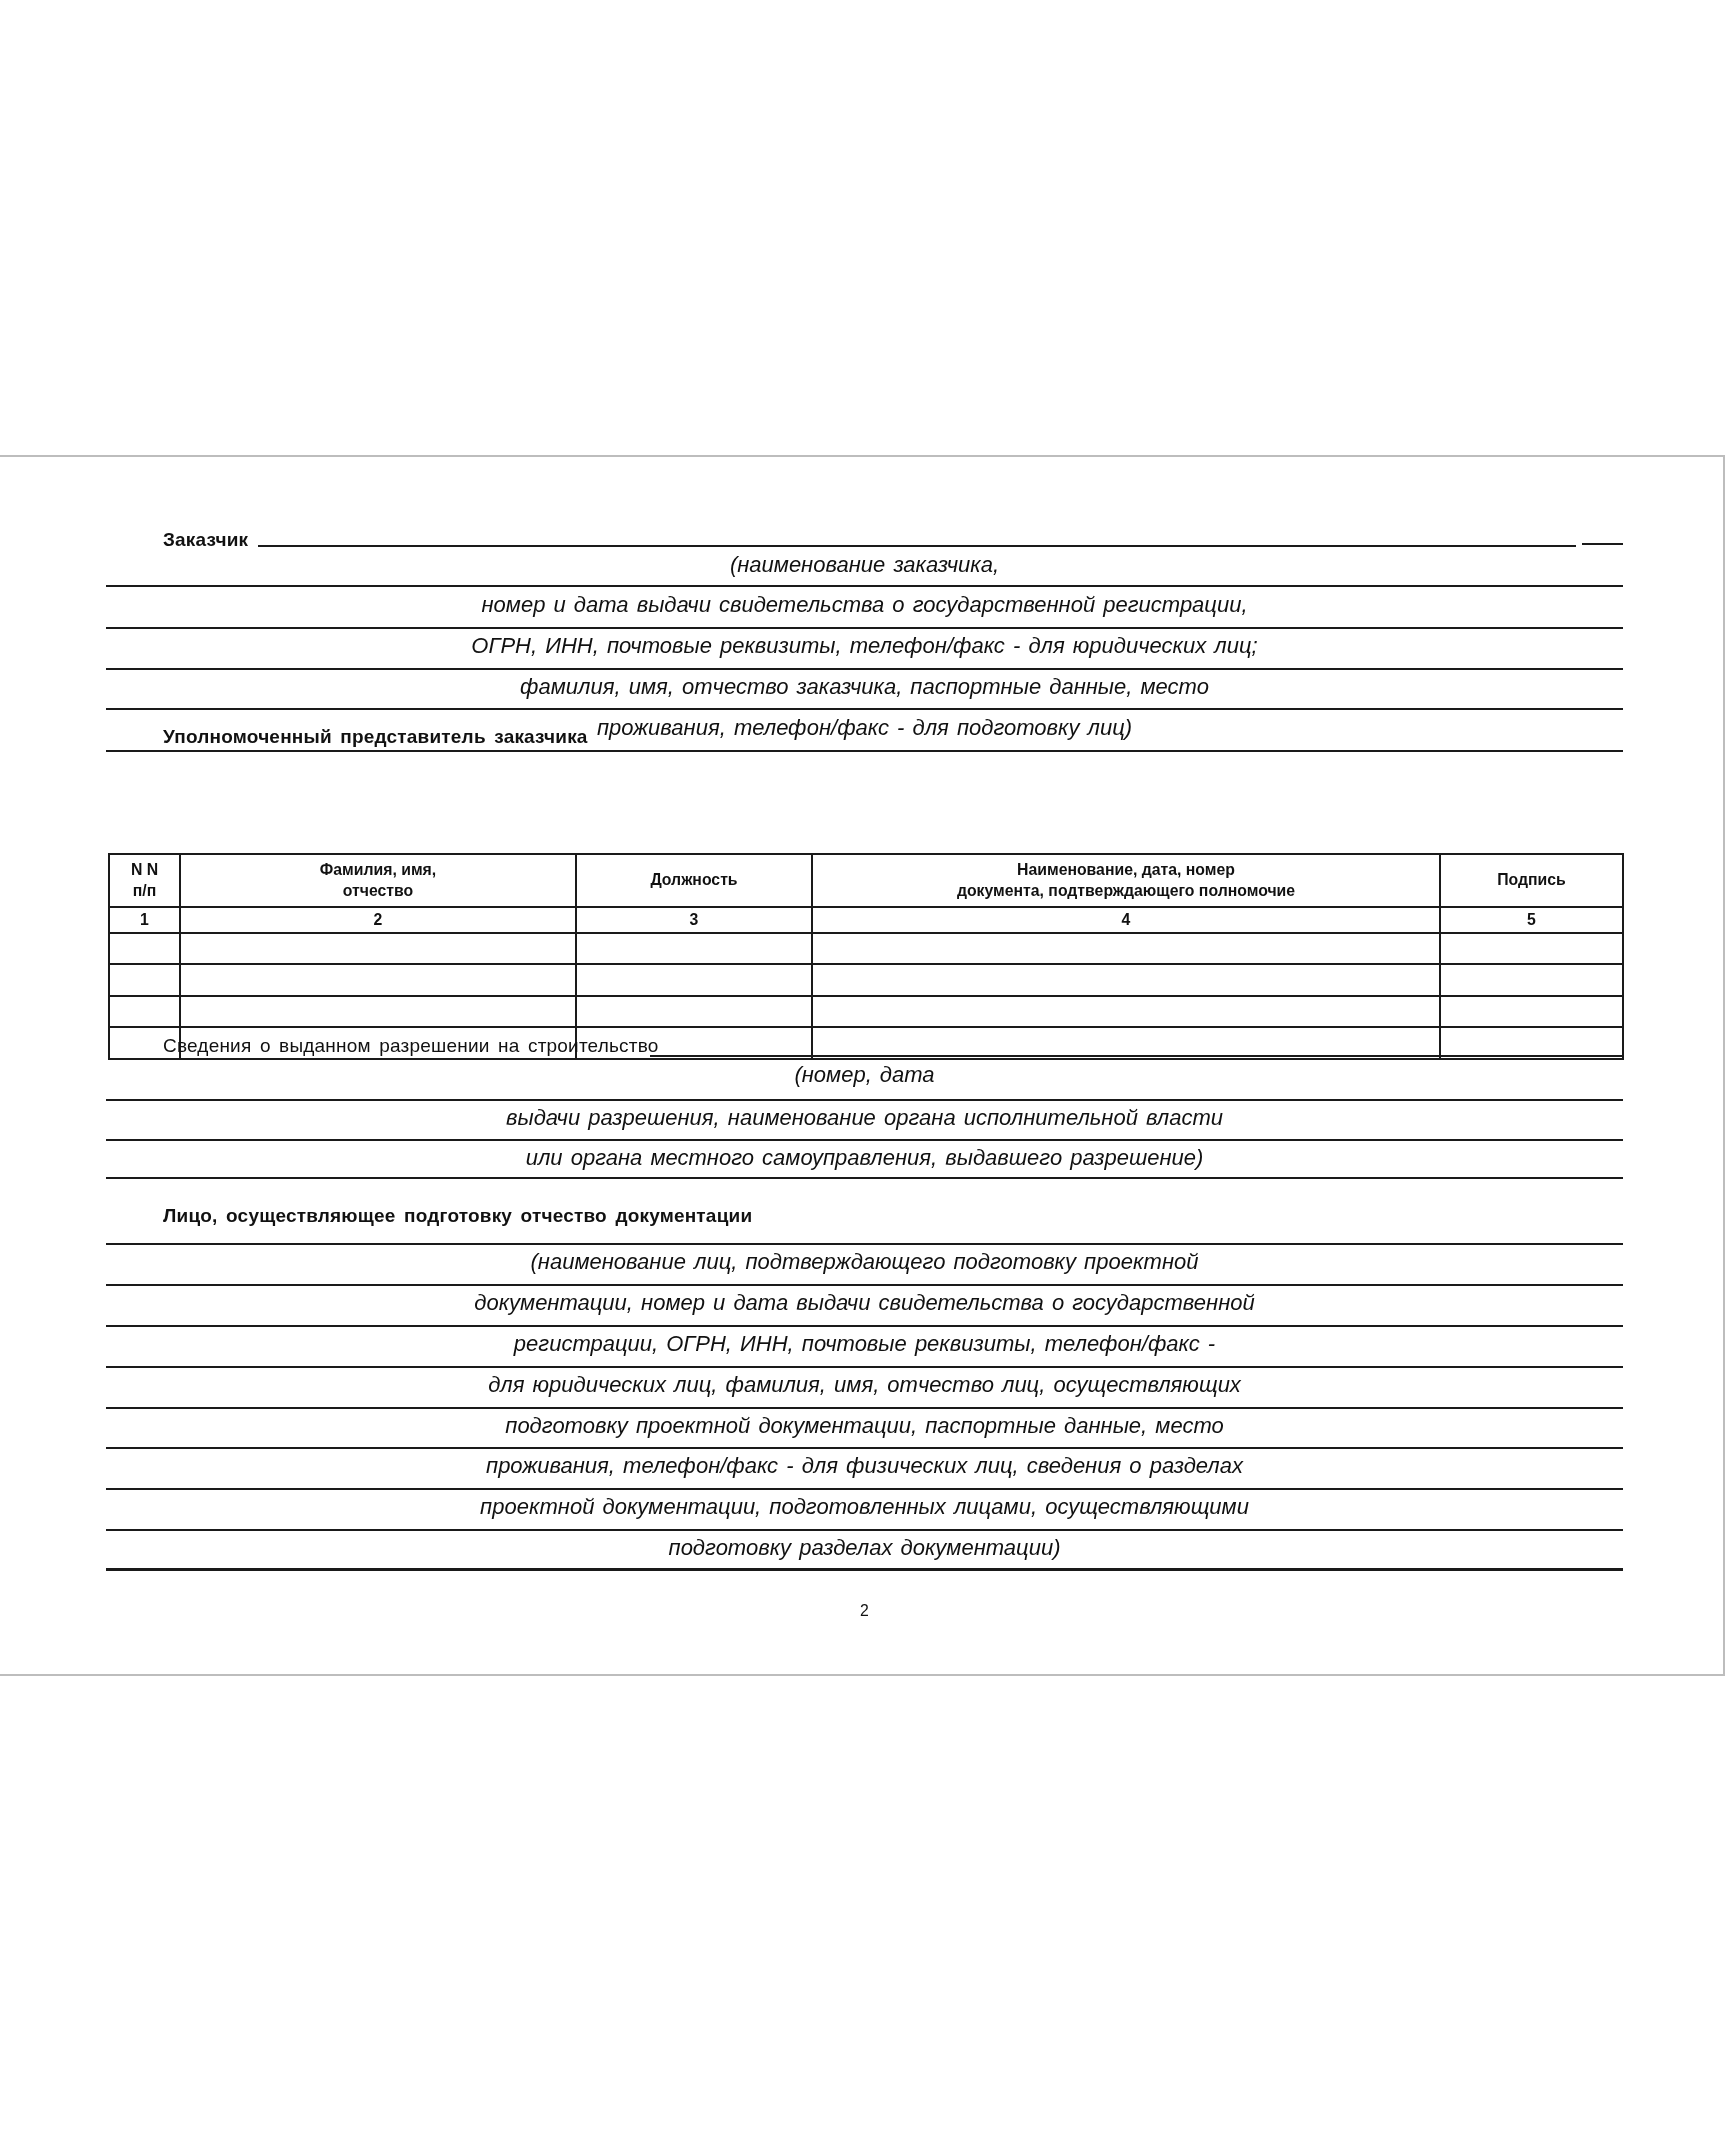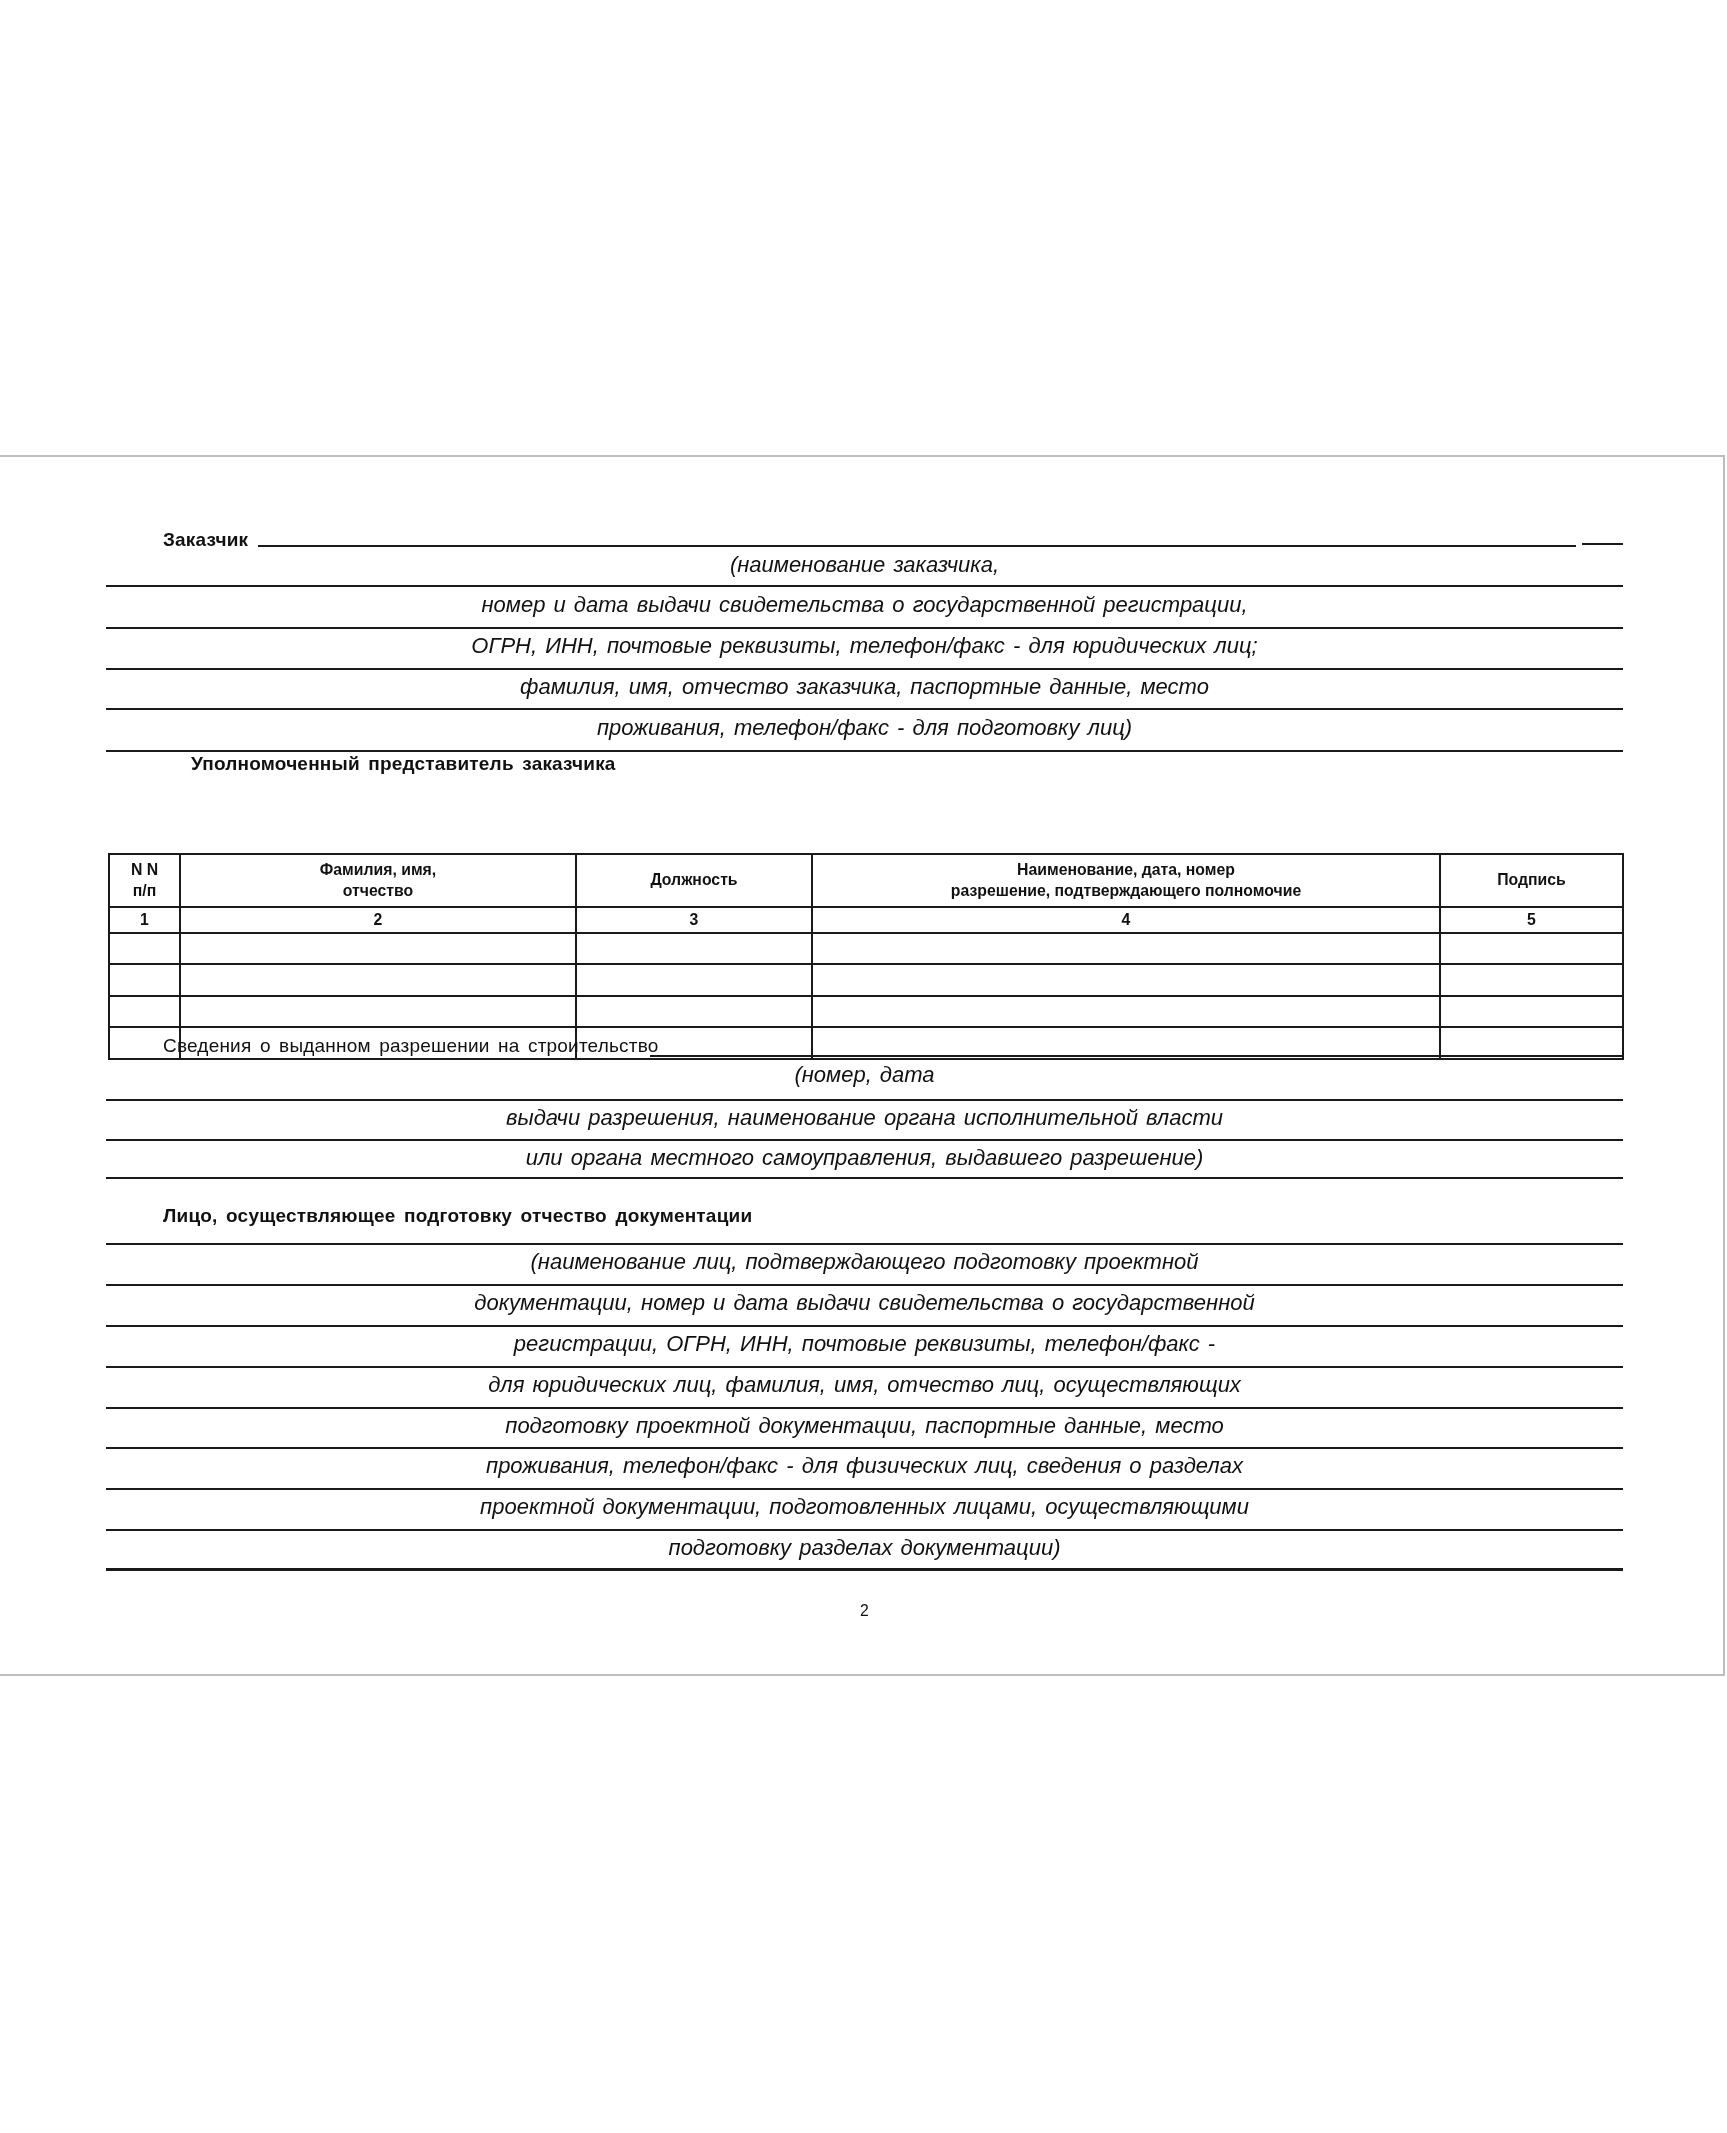--- a/index.html
+++ b/index.html
@@ -81,21 +81,21 @@
 <div class="rule" style="top:585px;left:106px;width:1517px;"></div>
 <div class="annot" style="top:592px;">номер и дата выдачи свидетельства о государственной регистрации,</div>
 <div class="rule" style="top:627px;left:106px;width:1517px;"></div>
 <div class="annot" style="top:633px;">ОГРН, ИНН, почтовые реквизиты, телефон/факс - для юридических лиц;</div>
 <div class="rule" style="top:668px;left:106px;width:1517px;"></div>
 <div class="annot" style="top:674px;">фамилия, имя, отчество заказчика, паспортные данные, место</div>
 <div class="rule" style="top:708px;left:106px;width:1517px;"></div>
 <div class="annot" style="top:715px;">проживания, телефон/факс - для подготовку лиц)</div>
 <div class="rule" style="top:750px;left:106px;width:1517px;"></div>
 
-<div class="label" style="top:753px;margin-left:28px;">Уполномоченный представитель заказчика</div>
+<div class="label" style="top:726px;">Уполномоченный представитель заказчика</div>
 
 <table class="form-table">
   <colgroup>
     <col style="width:71px;">
       <col style="width:396px;">
       <col style="width:236px;">
       <col style="width:628px;">
       <col style="width:183px;">
   </colgroup>
   <tbody>
@@ -106,21 +106,21 @@
     </td>
     <td>
       <div>Фамилия, имя,</div>
       <div>отчество</div>
     </td>
     <td>
       <div>Должность</div>
     </td>
     <td>
       <div>Наименование, дата, номер</div>
-      <div>разрешение, подтверждающего полномочие</div>
+      <div>документа, подтверждающего полномочие</div>
     </td>
     <td>
       <div>Подпись</div>
     </td>
   </tr>
   <tr class="nums">
     <td>1</td>
     <td>2</td>
     <td>3</td>
     <td>4</td>

